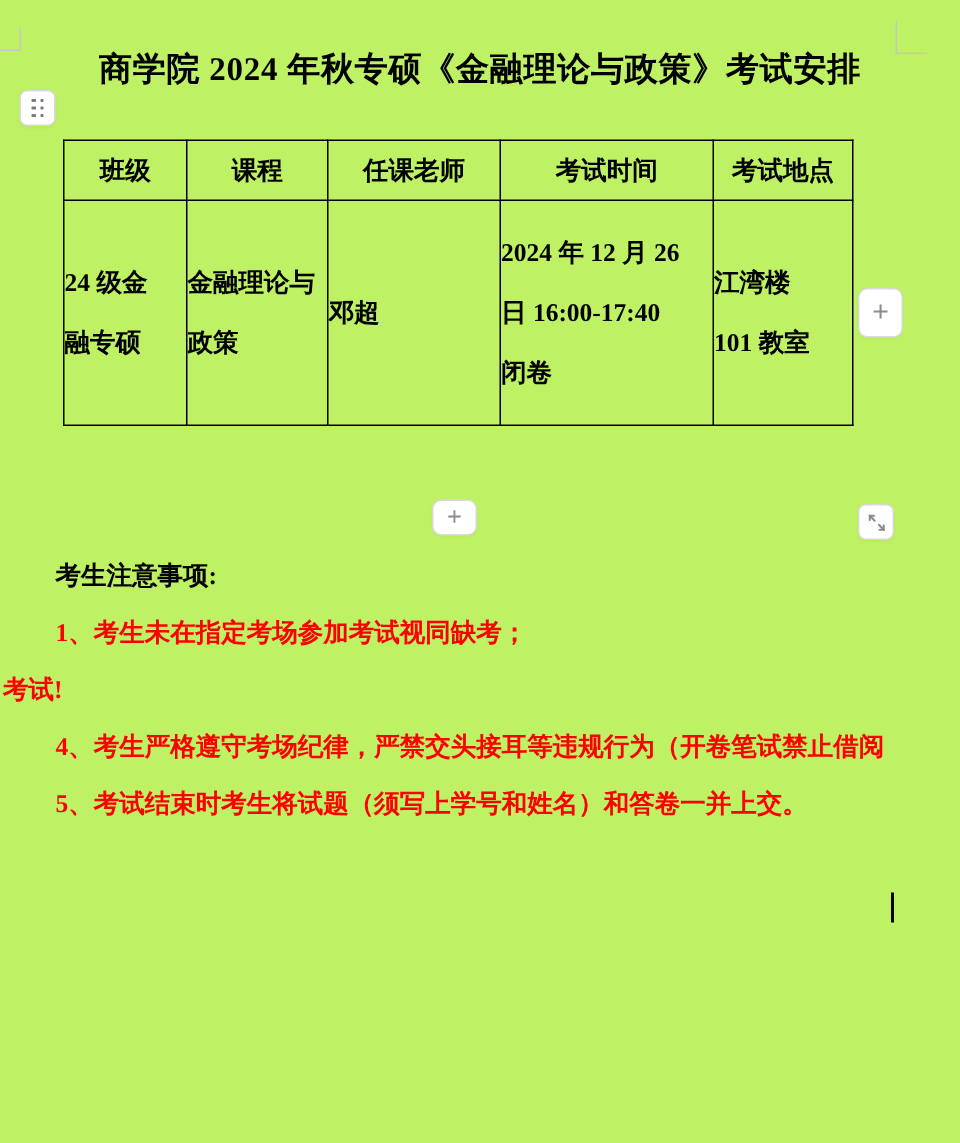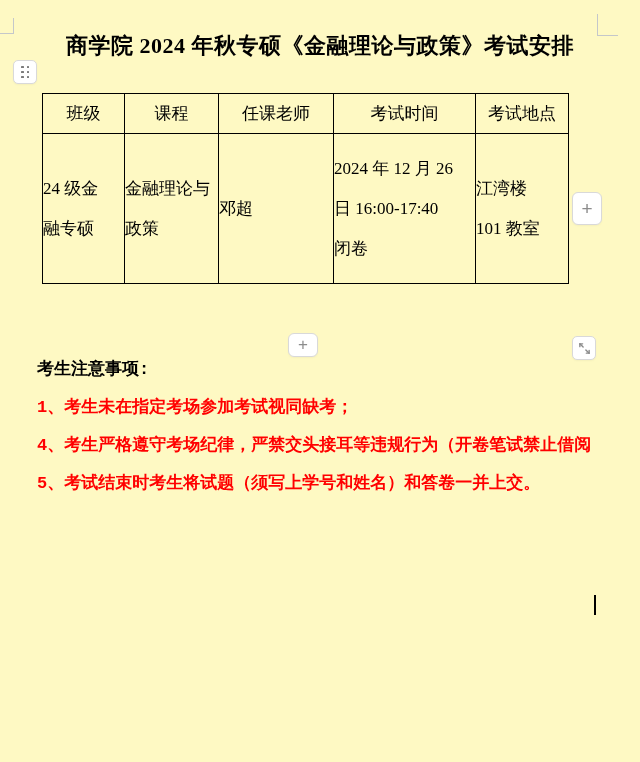--- a/index.html
+++ b/index.html
@@ -1,18 +1,18 @@
 <!DOCTYPE html>
 <html><head>
 <meta charset="utf-8">
 <style>
   * { margin:0; padding:0; box-sizing:border-box; }
   html,body { background:#ffffff; }
   .page {
-    position:relative; width:640px; height:762px; background:#fef9c3;
+    position:relative; width:640px; height:762px; background:#bef264;
     font-family:"Liberation Serif","DejaVu Serif",serif; overflow:hidden;
   }
 
   
   .corner { position:absolute; }
   .corner-tl { left:0; top:18px; width:14px; height:16px;
     border-right:1px solid #c4c7ca; border-bottom:1px solid #c4c7ca; }
   .corner-tr { left:597px; top:14px; width:21px; height:22px;
     border-left:1px solid #c4c7ca; border-bottom:1px solid #c4c7ca; }
 
@@ -37,30 +37,30 @@
     font-size:22px; font-weight:bold; color:#000; white-space:nowrap; letter-spacing:0.5px;
   }
 
   
   table.exam {
     position:absolute; left:42px; top:93px; width:526px;
     border-collapse:collapse; table-layout:fixed;
   }
   table.exam th, table.exam td {
     border:1.5px solid #000; vertical-align:middle;
-    font-size:17px; font-weight:normal; color:#000; padding:0; overflow:hidden;
+    font-size:17px; font-weight:bold; color:#000; padding:0; overflow:hidden;
   }
   tr.r-head { height:40px; }
   tr.r-body { height:150px; }
   tr.r-foot { height:42px; }
   tr.r-body td { line-height:40px; }
   tr.r-foot td { line-height:normal; }
 
   
-  .notes { position:absolute; left:2px; top:351px; width:634px;font-family:Liberation Mono, monospace; }
+  .notes { position:absolute; left:2px; top:365px; width:634px; }
   .note-line { font-size:17px; font-weight:bold; line-height:38px; white-space:nowrap; color:#ff0000; }
   .note-line.black { color:#000000; }
   .note-line.first { padding-left:35px; }
 
   
   .caret { position:absolute; left:594px; top:595px; width:2px; height:20px; background:#000; }
 </style>
 </head>
 <body>
 
@@ -128,19 +128,20 @@
       <path d="M2 5 V2 H5"></path>
       <path d="M2 2 L5.5 5.5"></path>
       <path d="M12 9 V12 H9"></path>
       <path d="M12 12 L8.5 8.5"></path>
     </svg>
   </button>
 
   <div class="notes">
     <div class="note-line black first">考生注意事项:</div>
     <div class="note-line first">1、考生未在指定考场参加考试视同缺考；</div>
+    <div class="note-line">考试!</div>
     <div class="note-line first">4、考生严格遵守考场纪律，严禁交头接耳等违规行为（开卷笔试禁止借阅</div>
     <div class="note-line first">5、考试结束时考生将试题（须写上学号和姓名）和答卷一并上交。</div>
   </div>
 
   <div class="caret"></div>
 
 </div>
 
 </body></html>

